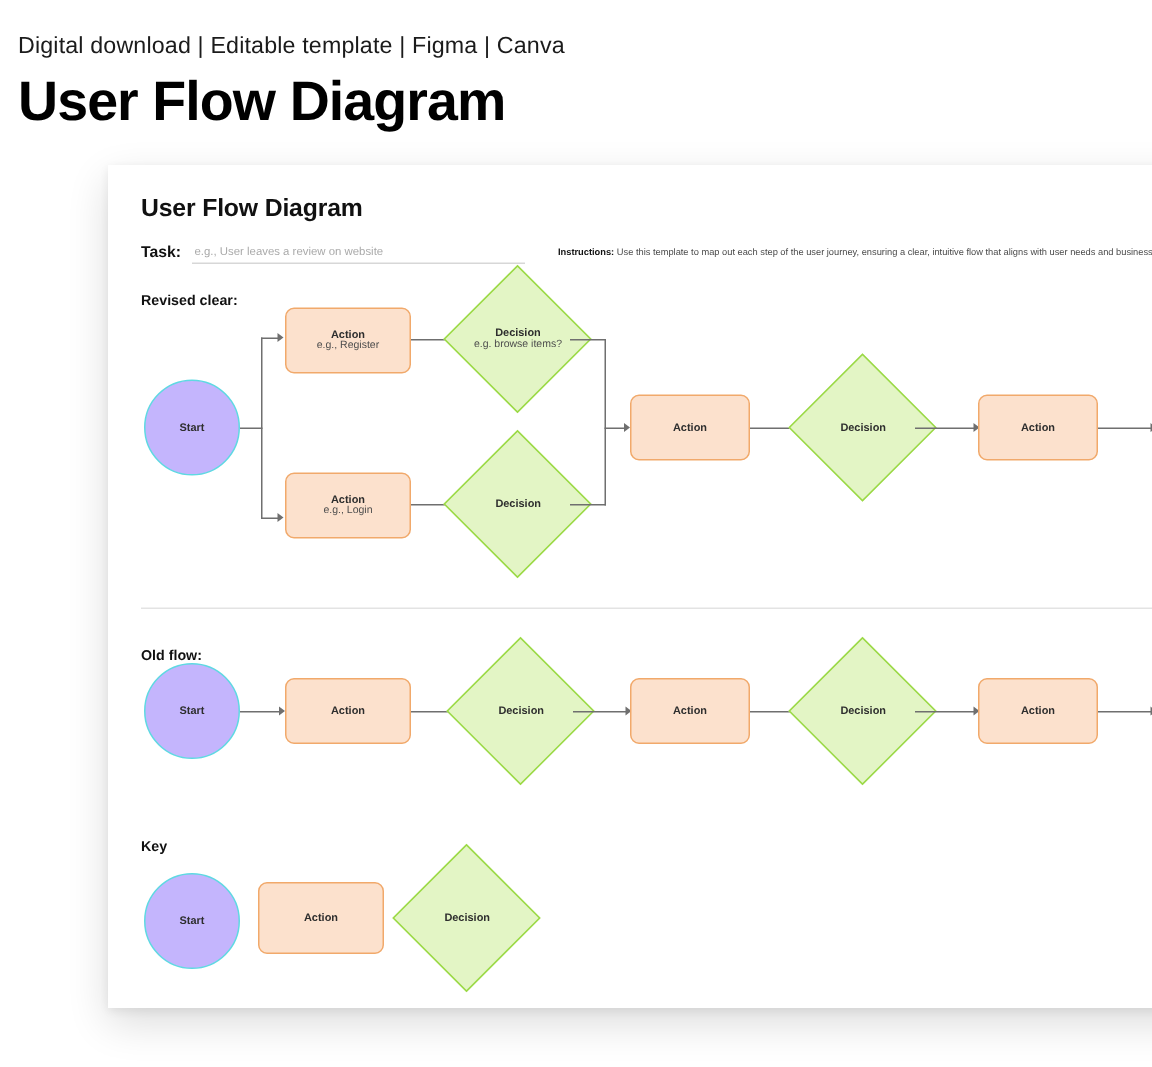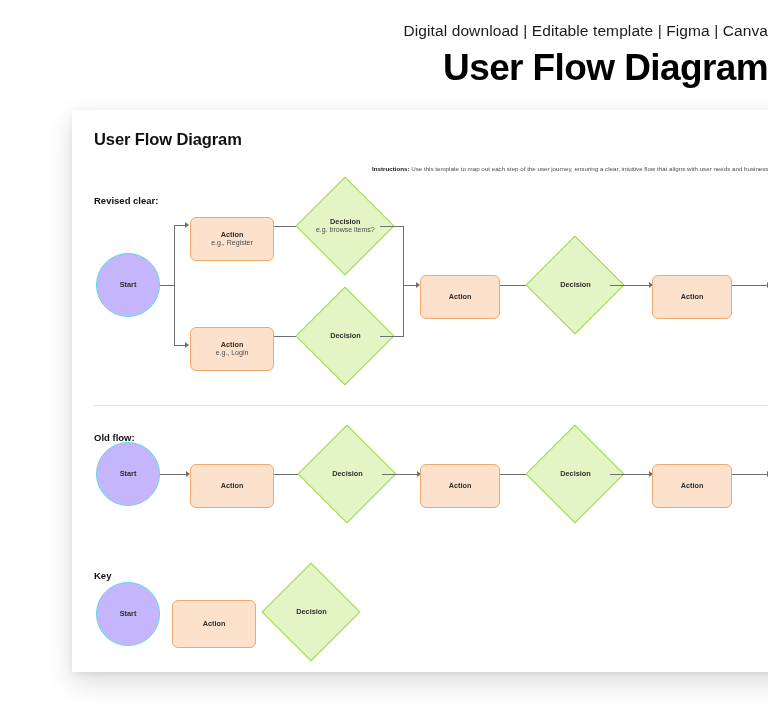--- a/index.html
+++ b/index.html
@@ -5,21 +5,21 @@
 <style>
   html,body{margin:0;padding:0;}
   body{
     width:768px;height:711px;overflow:hidden;
     background:#ffffff;
     font-family:"Liberation Sans","DejaVu Sans",sans-serif;
     color:#111111;
     position:relative;
   }
   
-  .page-header{ text-align:right; padding-top:22px; }
+  .page-header{ text-align:left; padding-top:22px;padding-left:12px; }
   .page-subtitle{
     font-size:15.5px; font-weight:400; color:#1b1b1b; letter-spacing:.1px;
   }
   .page-title{
     font-size:37px; font-weight:700; letter-spacing:-.6px; color:#000;
     margin-top:9px; line-height:1.05;
   }
   
   .card{
     position:absolute; left:72px; top:110px; width:760px; height:562px;
@@ -50,21 +50,21 @@
   
   .section-label{ position:absolute; font-size:9.5px; font-weight:700; color:#111; }
   .divider{ position:absolute; left:22px; width:714px; height:1px; background:#e3e3e3; }
   .node{ position:absolute; box-sizing:border-box; display:flex; flex-direction:column;
          align-items:center; justify-content:center; text-align:center; }
   .node-start{
     border-radius:50%;
     background:#c4b5fd; border:1px solid #5fd9e2;text-align:center;
   }
   .node-action{
-    background:#fce1cd; border:1px solid #f1a96b; border-radius:6px;margin-top:12px;
+    background:#fce1cd; border:1px solid #f1a96b; border-radius:6px;
   }
   .node-decision{
     background:#e3f5c5; border:1px solid #9ad945;
     transform:rotate(45deg);
   }
   .node-decision > .lbl-group{ transform:rotate(-45deg); }
   .lbl-group{ display:flex; flex-direction:column; align-items:center; justify-content:center; line-height:1.25;}
   .lbl{ font-size:7.3px; font-weight:700; color:#2e2e2e; }
   .lbl-action{ font-weight:700; }
   .sub{ font-size:7px; font-weight:400; color:#4d4d4d; }
@@ -84,30 +84,34 @@
   <div class="page-subtitle">Digital download | Editable template | Figma | Canva</div>
   <div class="page-title">User Flow Diagram</div>
 </div>
 
 <div class="card">
   <div class="card-inner">
 
     <div class="card-title">User Flow Diagram</div>
 
     <div class="meta-row">
+      <div class="task-wrap">
+        <span class="task-label">Task:</span>
+        <input class="task-input" type="text" placeholder="e.g., User leaves a review on website" style="">
+      </div>
       <div class="instr">
         <b>Instructions:</b>
         <span>Use this template to map out each step of the user journey, ensuring a clear, intuitive flow that aligns with user needs and business goals</span>
       </div>
     </div>
 
     <div class="section-label" style="left:22px; top:85px;">Revised clear:</div>
     <div class="divider" style="top:295px;"></div>
     <div class="section-label" style="left:22px; top:322px;">Old flow:</div>
-    <div class="section-label" style="left:22px; top:460px;">Key</div>
+    <div class="section-label" style="left:22px; top:449px;">Key</div>
 
     <div class="node node-start" style="left:24px; top:143px; width:64px; height:64px;">
       <div class="lbl-group">
           <span class="lbl">Start</span>
         </div>
     </div>
 
     <div class="edge edge-h" style="left:88px; top:175px; width:15px;"></div>
     <div class="edge edge-v" style="left:102px; top:115px; height:121px;"></div>
     <div class="edge edge-h" style="left:102px; top:115px; width:12px;"></div>

